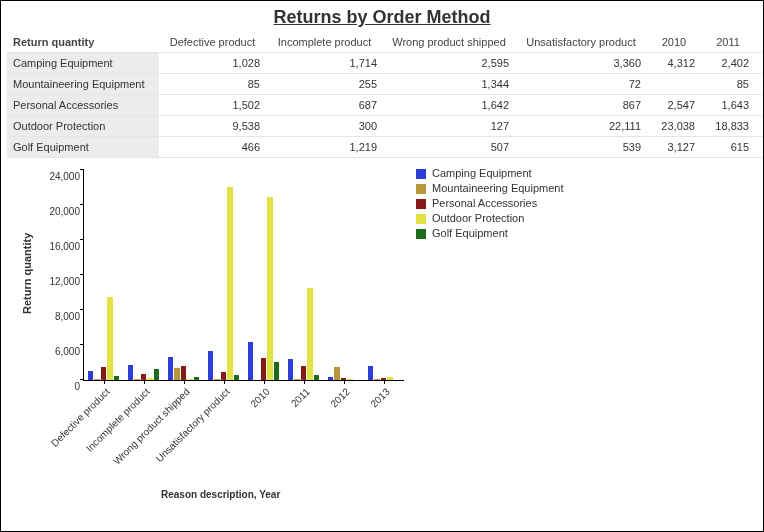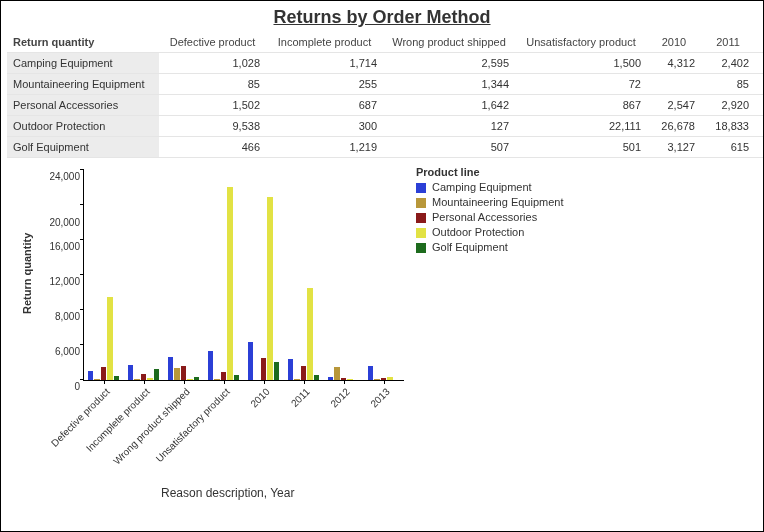--- a/index.html
+++ b/index.html
@@ -68,22 +68,22 @@
     top: 150px;
     transform: rotate(-90deg);
     transform-origin: left top;
     font-size: 11px;
     font-weight: bold;
   }
   .xlabel {
     position: absolute;
     left: 140px;
     bottom: 4px;
-    font-size: 12px;
-    font-weight: normal;
+    font-size: 10px;
+    font-weight: bold;
   }
   .plot {
     position: absolute;
     left: 62px;
     top: 6px;
     width: 320px;
     height: 210px;
     border-left: 1px solid #000;
     border-bottom: 1px solid #000;
   }
@@ -150,21 +150,21 @@
         <th style="width:38px">2012</th>
 
       </tr>
     </thead>
     <tbody id="tblbody">
         <tr>
           <td class="rowhdr">Camping Equipment</td>
           <td class="num">1,028</td>
           <td class="num">1,714</td>
           <td class="num">2,595</td>
-          <td class="num">1,500</td>
+          <td class="num">3,360</td>
           <td class="num">4,312</td>
           <td class="num">2,402</td>
           <td class="num">387</td>
         </tr>
         <tr>
           <td class="rowhdr">Mountaineering Equipment</td>
           <td class="num">85</td>
           <td class="num">255</td>
           <td class="num">1,344</td>
           <td class="num">72</td>
@@ -172,60 +172,60 @@
           <td class="num">85</td>
           <td class="num">1,503</td>
         </tr>
         <tr>
           <td class="rowhdr">Personal Accessories</td>
           <td class="num">1,502</td>
           <td class="num">687</td>
           <td class="num">1,642</td>
           <td class="num">867</td>
           <td class="num">2,547</td>
-          <td class="num">2,920</td>
+          <td class="num">1,643</td>
           <td class="num">285</td>
         </tr>
         <tr>
           <td class="rowhdr">Outdoor Protection</td>
           <td class="num">9,538</td>
           <td class="num">300</td>
           <td class="num">127</td>
           <td class="num">22,111</td>
-          <td class="num">26,678</td>
+          <td class="num">23,038</td>
           <td class="num">18,833</td>
           <td class="num">161</td>
         </tr>
         <tr>
           <td class="rowhdr">Golf Equipment</td>
           <td class="num">466</td>
           <td class="num">1,219</td>
           <td class="num">507</td>
-          <td class="num">501</td>
+          <td class="num">539</td>
           <td class="num">3,127</td>
           <td class="num">615</td>
           <td class="num"></td>
         </tr>
       </tbody>
   </table>
 
   <div class="chart-wrap">
     <div class="ylabel">Return quantity</div>
     <div class="plot" id="plot">
         <div class="tick-y" style="bottom: -6px;">0</div>
         <div style="position: absolute; left: -4px; width: 4px; height: 1px; background: rgb(0, 0, 0); bottom: 0px;"></div>
         <div class="tick-y" style="bottom: 29px;">6,000</div>
         <div style="position: absolute; left: -4px; width: 4px; height: 1px; background: rgb(0, 0, 0); bottom: 35px;"></div>
         <div class="tick-y" style="bottom: 64px;">8,000</div>
         <div style="position: absolute; left: -4px; width: 4px; height: 1px; background: rgb(0, 0, 0); bottom: 70px;"></div>
         <div class="tick-y" style="bottom: 99px;">12,000</div>
         <div style="position: absolute; left: -4px; width: 4px; height: 1px; background: rgb(0, 0, 0); bottom: 105px;"></div>
         <div class="tick-y" style="bottom: 134px;">16,000</div>
         <div style="position: absolute; left: -4px; width: 4px; height: 1px; background: rgb(0, 0, 0); bottom: 140px;"></div>
-        <div class="tick-y" style="bottom: 158px; margin-left: 40px;">20,000</div>
+        <div class="tick-y" style="bottom: 169px; margin-left: 40px;">20,000</div>
         <div style="position: absolute; left: -4px; width: 4px; height: 1px; background: rgb(0, 0, 0); bottom: 175px;"></div>
         <div class="tick-y" style="bottom: 204px;">24,000</div>
         <div style="position: absolute; left: -4px; width: 4px; height: 1px; background: rgb(0, 0, 0); bottom: 210px;"></div>
         <div class="bar" style="left: 4px; width: 5.4px; height: 8.995px; background: rgb(43, 63, 214);"></div>
         <div class="bar" style="left: 10.4px; width: 5.4px; height: 0.74375px; background: rgb(184, 151, 58);"></div>
         <div class="bar" style="left: 16.8px; width: 5.4px; height: 13.1425px; background: rgb(138, 26, 26);"></div>
         <div class="bar" style="left: 23.2px; width: 5.4px; height: 83.4575px; background: rgb(226, 226, 68);"></div>
         <div class="bar" style="left: 29.6px; width: 5.4px; height: 4.0775px; background: rgb(29, 107, 29);"></div>
         <div class="tick-x" style="left: 20px;">Defective product</div>
         <div style="position: absolute; top: 100%; width: 1px; height: 4px; background: rgb(0, 0, 0); left: 20px;"></div>
@@ -273,21 +273,20 @@
         <div style="position: absolute; top: 100%; width: 1px; height: 4px; background: rgb(0, 0, 0); left: 260px;"></div>
         <div class="bar" style="left: 284px; width: 5.4px; height: 13.965px; background: rgb(43, 63, 214);"></div>
         <div class="bar" style="left: 290.4px; width: 5.4px; height: 0.63px; background: rgb(184, 151, 58);"></div>
         <div class="bar" style="left: 296.8px; width: 5.4px; height: 1.95125px; background: rgb(138, 26, 26);"></div>
         <div class="bar" style="left: 303.2px; width: 5.4px; height: 3.29px; background: rgb(226, 226, 68);"></div>
         <div class="bar" style="left: 309.6px; width: 5.4px; height: 0px; background: rgb(29, 107, 29);"></div>
         <div class="tick-x" style="left: 300px;">2013</div>
         <div style="position: absolute; top: 100%; width: 1px; height: 4px; background: rgb(0, 0, 0); left: 300px;"></div>
       </div>
     <div class="legend">
-      <div class="legend-title">Product line</div>
       <div id="legend-items">
           <div class="legend-item">
             <span class="swatch" style="background: rgb(43, 63, 214);"></span>
             <span>Camping Equipment</span>
           </div>
           <div class="legend-item">
             <span class="swatch" style="background: rgb(184, 151, 58);"></span>
             <span>Mountaineering Equipment</span>
           </div>
           <div class="legend-item">

